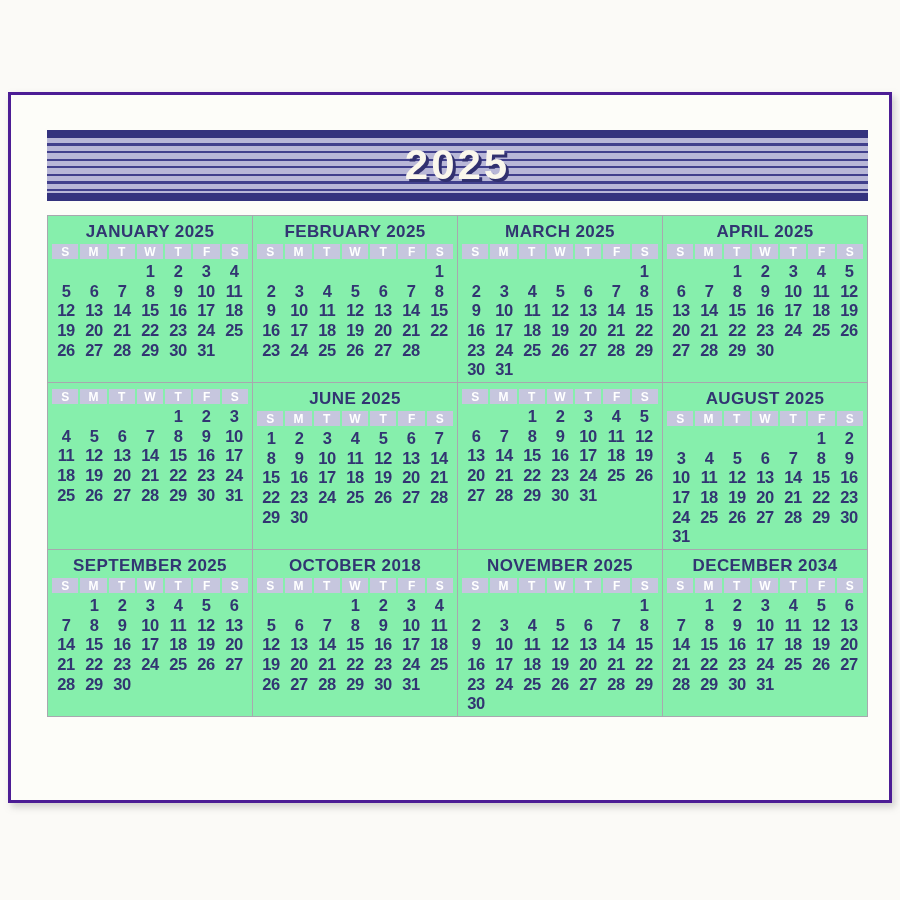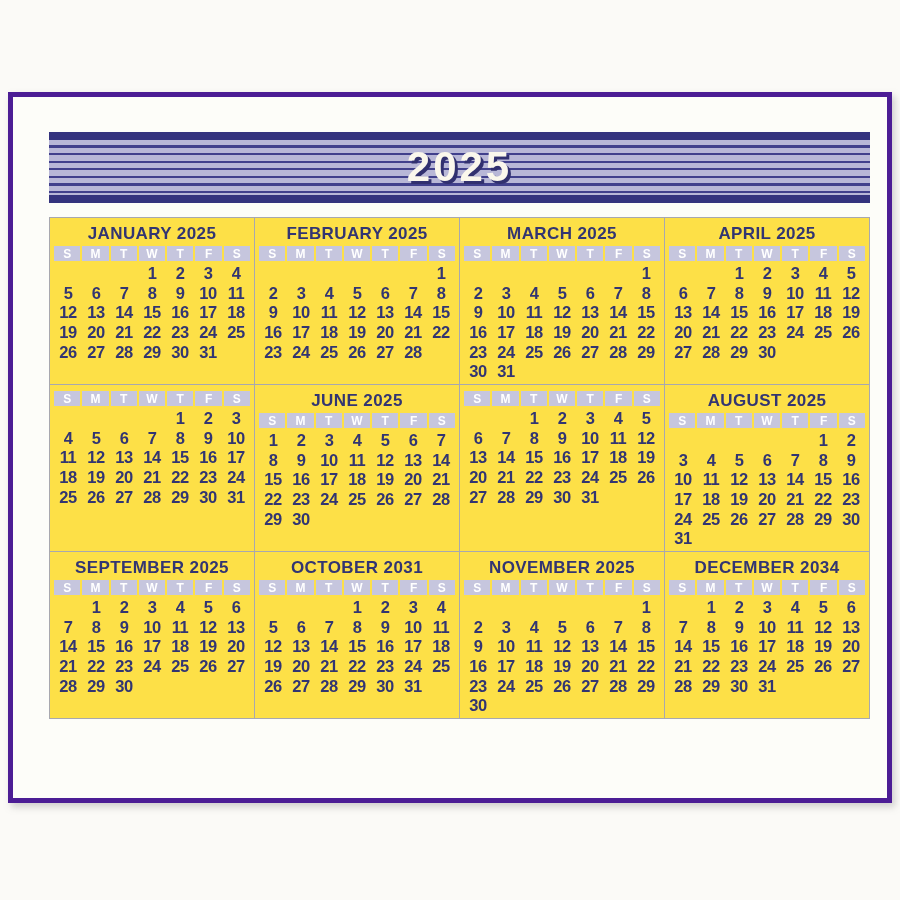--- a/index.html
+++ b/index.html
@@ -16,21 +16,21 @@
     overflow: hidden;
   }
   .sheet {
     position: absolute;
     left: 8px;
     top: 92px;
     width: 884px;
     height: 711px;
     box-sizing: border-box;
     background: #fdfdf9;
-    border: 5px solid #4c1d95;
+    border: 3px solid #4c1d95;
     box-shadow: 3px 4px 7px rgba(130,130,130,0.35);
   }
   .banner {
     position: absolute;
     left: 36px;
     top: 35px;
     width: 821px;
     height: 71px;
     box-sizing: border-box;
     border-top: 8px solid #34337e;
@@ -61,21 +61,21 @@
     height: 502px;
     box-sizing: border-box;
     display: grid;
     grid-template-columns: repeat(4, 1fr);
     grid-template-rows: repeat(3, 1fr);
     gap: 1px;
     background: #a8a8af;
     border: 1px solid #a8a8af;
   }
   .month {
-    background: #fde047;
+    background: #86efac;
     box-sizing: border-box;
     padding-top: 5px;
     overflow: hidden;
   }
   .month-title {
     text-align: center;
     font-size: 17px;
     font-weight: bold;
     color: #323572;
     letter-spacing: 0.4px;
@@ -580,21 +580,21 @@
             <span>29</span>
             <span>30</span>
             <span></span>
             <span></span>
             <span></span>
             <span></span>
           </div>
   </div>
 
   <div class="month">
-    <div class="month-title">OCTOBER 2031</div>
+    <div class="month-title">OCTOBER 2018</div>
     <div class="weekday-band">
             <span>S</span>
             <span>M</span>
             <span>T</span>
             <span>W</span>
             <span>T</span>
             <span>F</span>
             <span>S</span>
           </div>
     <div class="dates-grid">

